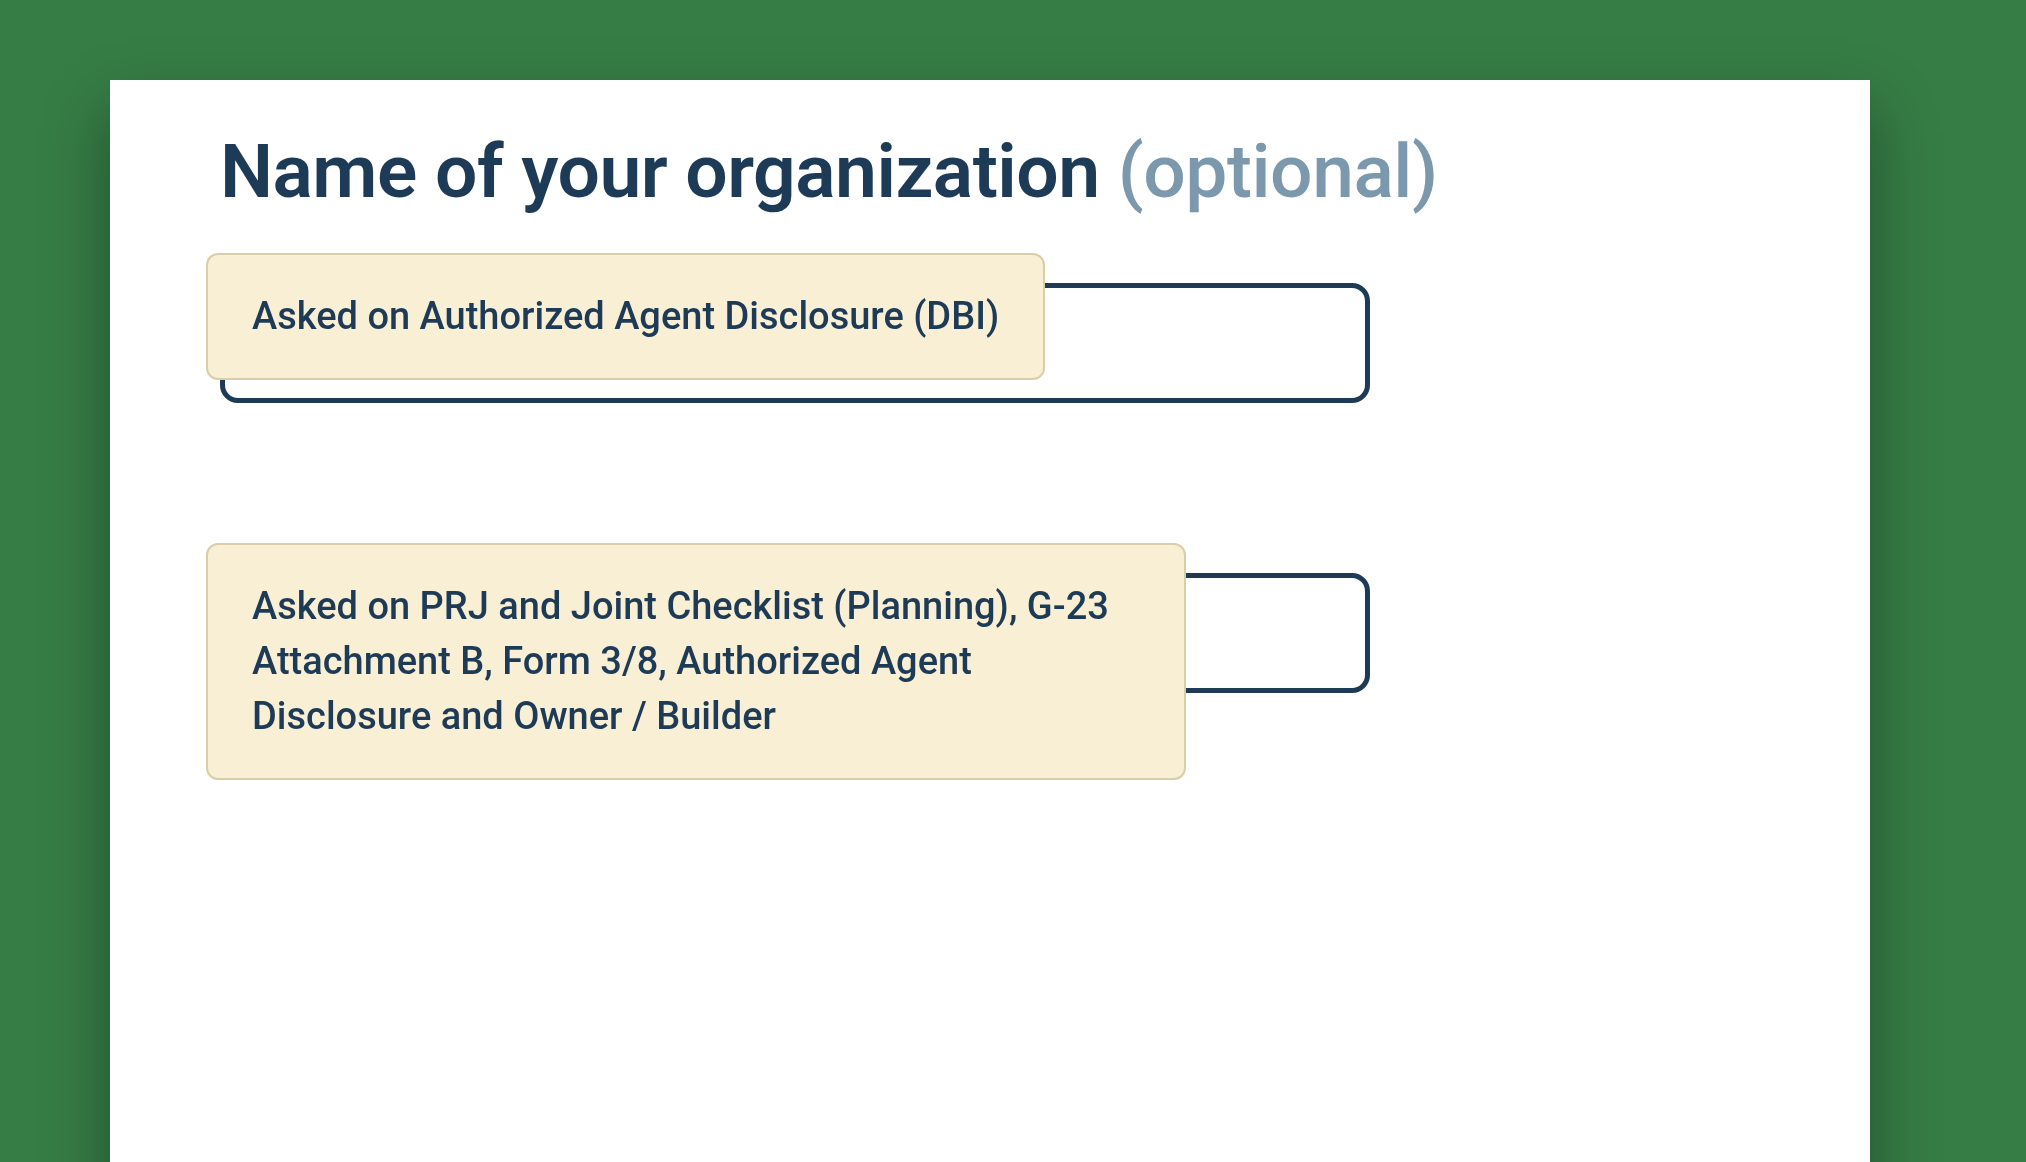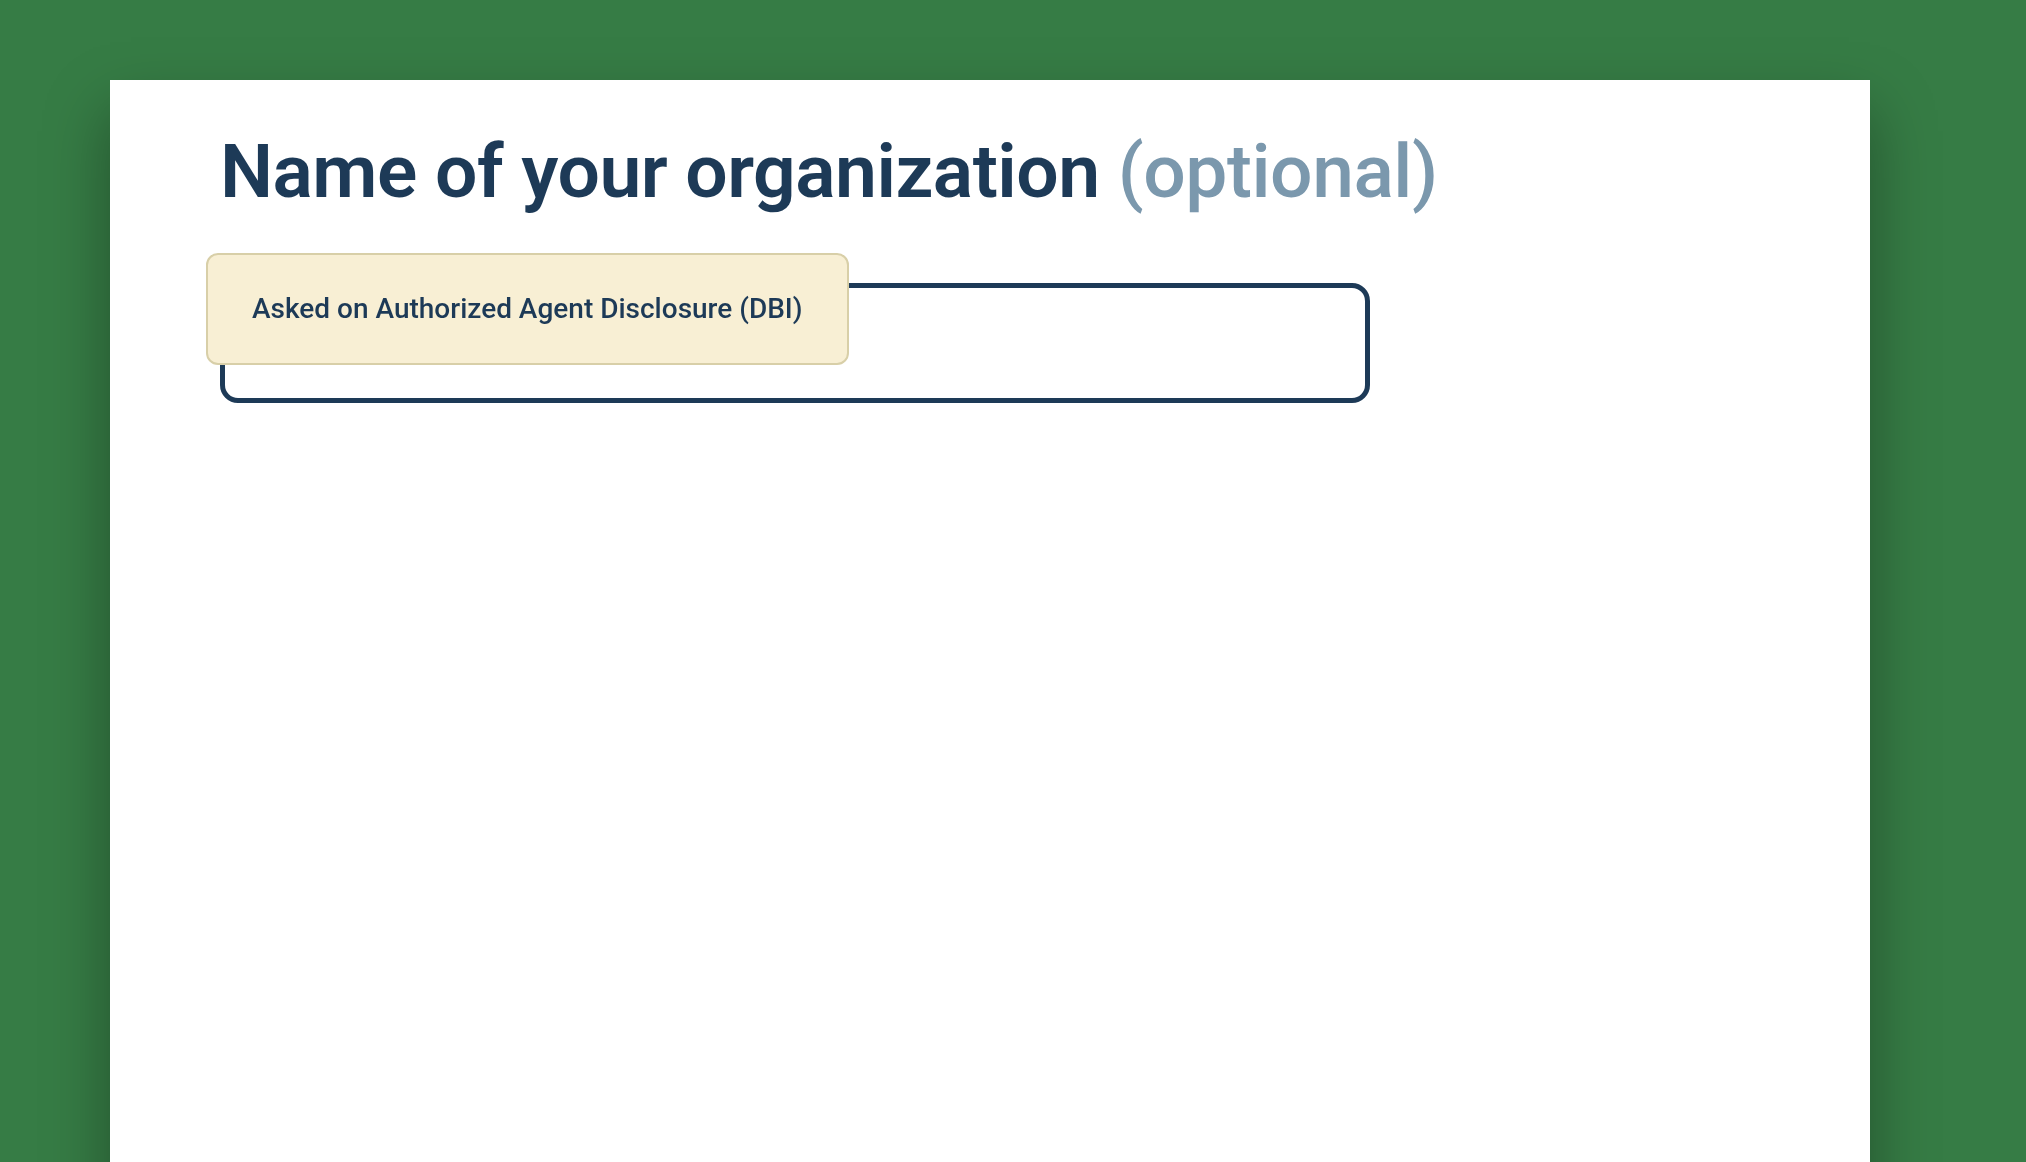--- a/index.html
+++ b/index.html
@@ -62,21 +62,21 @@
     color: #1d3a57;
   }
   .tooltip {
     position: absolute;
     left: -14px;
     top: -6px;
     background: #f8efd4;
     border: 2px solid #d8cfa8;
     border-radius: 12px;
     padding: 34px 44px;
-    font-size: 28px;
+    font-size: 38px;
     line-height: 1.45;
     color: #1d3a57;
     font-weight: 500;
     max-width: 1000px;
     z-index: 2;
   }
   .tooltip.wide {
     max-width: 980px;
   }
 </style>
@@ -91,16 +91,20 @@
         <span>Name of your organization</span>
         <span class="optional">(optional)</span>
       </div>
       <div class="input-wrap">
         <input type="text" class="text-input" value="" style="">
         <div class="tooltip">Asked on Authorized Agent Disclosure (DBI)</div>
       </div>
     </div>
 
     <div class="field-block">
+      <div class="input-wrap">
+        <input type="text" class="text-input" value="" style="">
+        <div class="tooltip wide">Asked on PRJ and Joint Checklist (Planning), G-23 Attachment B, Form 3/8, Authorized Agent Disclosure and Owner / Builder</div>
+      </div>
     </div>
 
   </div>
 </div>
 
 </body></html>

